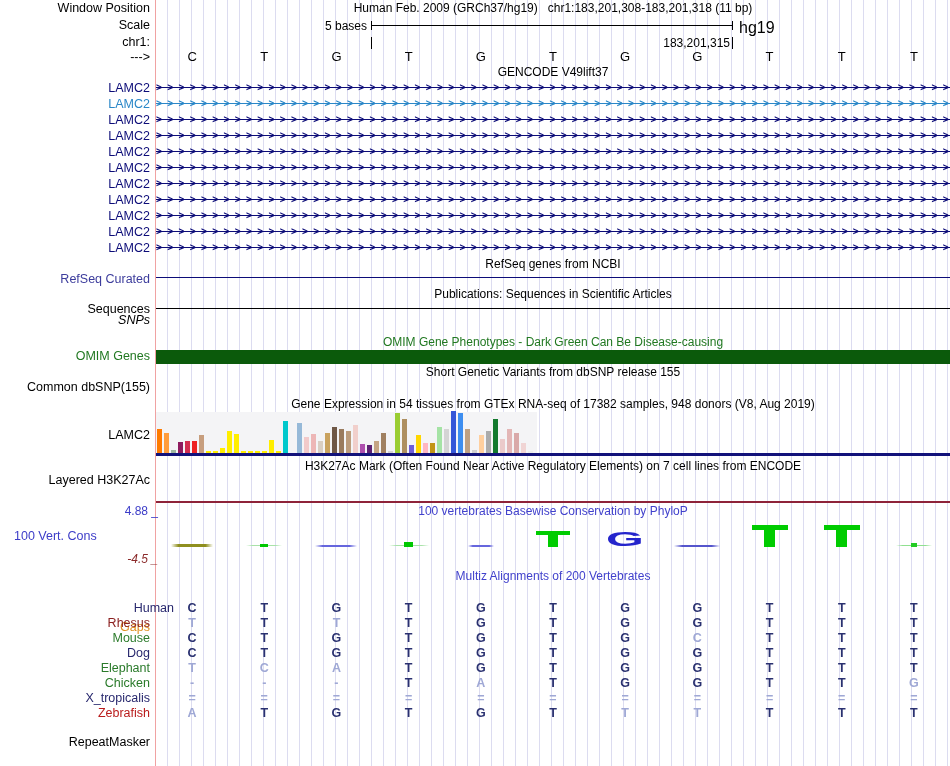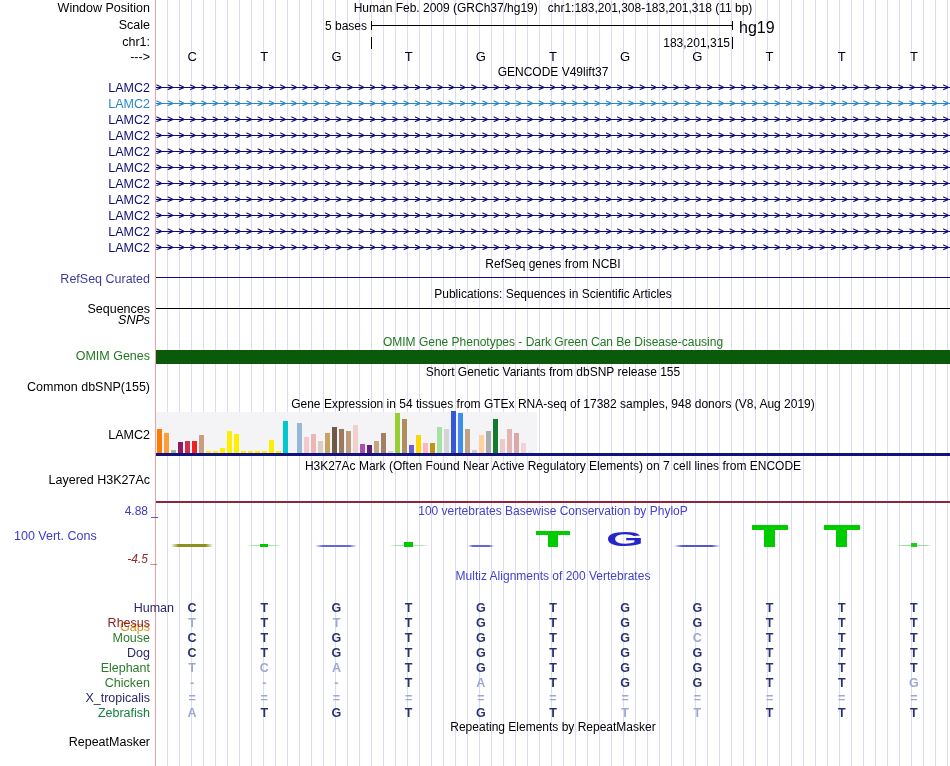--- a/index.html
+++ b/index.html
@@ -75,21 +75,20 @@
 
   <div class="abs title" style="top:505px;color:#4141CC;">100 vertebrates Basewise Conservation by PhyloP</div>
   <div class="abs llabel cnum" style="top:505px;color:#3C3CC8;">4.88 _</div>
   <div class="abs llabel" style="top:530px;color:#3C3CC8;text-align:left;padding-left:14px;width:136px;">100 Vert. Cons</div>
   <div class="abs llabel cnum" style="top:553px;color:#8B2A2A;font-style:italic;">-4.5 _</div>
   <div id="consmarks"></div>
 
   <div class="abs title" style="top:570px;color:#4141CC;">Multiz Alignments of 200 Vertebrates</div>
   <div id="alignrows"></div>
 
-  <div class="abs title" style="top:721px;">Repeating Elements by RepeatMasker</div>
   <div class="abs llabel" style="top:736px;">RepeatMasker</div>
 <div class="base-letter" style="position: absolute; left: 180.091px; top: 50px; width: 24px; text-align: center; font-size: 13px;">C</div>
     <div class="base-letter" style="position: absolute; left: 252.273px; top: 50px; width: 24px; text-align: center; font-size: 13px;">T</div>
     <div class="base-letter" style="position: absolute; left: 324.455px; top: 50px; width: 24px; text-align: center; font-size: 13px;">G</div>
     <div class="base-letter" style="position: absolute; left: 396.636px; top: 50px; width: 24px; text-align: center; font-size: 13px;">T</div>
     <div class="base-letter" style="position: absolute; left: 468.818px; top: 50px; width: 24px; text-align: center; font-size: 13px;">G</div>
     <div class="base-letter" style="position: absolute; left: 541px; top: 50px; width: 24px; text-align: center; font-size: 13px;">T</div>
     <div class="base-letter" style="position: absolute; left: 613.182px; top: 50px; width: 24px; text-align: center; font-size: 13px;">G</div>
     <div class="base-letter" style="position: absolute; left: 685.364px; top: 50px; width: 24px; text-align: center; font-size: 13px;">G</div>
     <div class="base-letter" style="position: absolute; left: 757.545px; top: 50px; width: 24px; text-align: center; font-size: 13px;">T</div>
@@ -304,21 +303,21 @@
     <div style="position: absolute; left: 253.273px; top: 691px; width: 22px; text-align: center; font-size: 12.5px; font-weight: bold; color: rgb(159, 168, 213);">=</div>
     <div style="position: absolute; left: 325.455px; top: 691px; width: 22px; text-align: center; font-size: 12.5px; font-weight: bold; color: rgb(159, 168, 213);">=</div>
     <div style="position: absolute; left: 397.636px; top: 691px; width: 22px; text-align: center; font-size: 12.5px; font-weight: bold; color: rgb(159, 168, 213);">=</div>
     <div style="position: absolute; left: 469.818px; top: 691px; width: 22px; text-align: center; font-size: 12.5px; font-weight: bold; color: rgb(159, 168, 213);">=</div>
     <div style="position: absolute; left: 542px; top: 691px; width: 22px; text-align: center; font-size: 12.5px; font-weight: bold; color: rgb(159, 168, 213);">=</div>
     <div style="position: absolute; left: 614.182px; top: 691px; width: 22px; text-align: center; font-size: 12.5px; font-weight: bold; color: rgb(159, 168, 213);">=</div>
     <div style="position: absolute; left: 686.364px; top: 691px; width: 22px; text-align: center; font-size: 12.5px; font-weight: bold; color: rgb(159, 168, 213);">=</div>
     <div style="position: absolute; left: 758.545px; top: 691px; width: 22px; text-align: center; font-size: 12.5px; font-weight: bold; color: rgb(159, 168, 213);">=</div>
     <div style="position: absolute; left: 830.727px; top: 691px; width: 22px; text-align: center; font-size: 12.5px; font-weight: bold; color: rgb(159, 168, 213);">=</div>
     <div style="position: absolute; left: 902.909px; top: 691px; width: 22px; text-align: center; font-size: 12.5px; font-weight: bold; color: rgb(159, 168, 213);">=</div>
-    <div style="position: absolute; left: 0px; top: 706px; width: 150px; text-align: right; font-size: 12.5px; color: #15803d; white-space: nowrap;">Zebrafish</div>
+    <div style="position: absolute; left: 0px; top: 706px; width: 150px; text-align: right; font-size: 12.5px; color: #b91c1c; white-space: nowrap;">Zebrafish</div>
     <div style="position: absolute; left: 181.091px; top: 706px; width: 22px; text-align: center; font-size: 12.5px; font-weight: bold; color: rgb(159, 168, 213);">A</div>
     <div style="position: absolute; left: 253.273px; top: 706px; width: 22px; text-align: center; font-size: 12.5px; font-weight: bold; color: rgb(42, 49, 112);">T</div>
     <div style="position: absolute; left: 325.455px; top: 706px; width: 22px; text-align: center; font-size: 12.5px; font-weight: bold; color: rgb(42, 49, 112);">G</div>
     <div style="position: absolute; left: 397.636px; top: 706px; width: 22px; text-align: center; font-size: 12.5px; font-weight: bold; color: rgb(42, 49, 112);">T</div>
     <div style="position: absolute; left: 469.818px; top: 706px; width: 22px; text-align: center; font-size: 12.5px; font-weight: bold; color: rgb(42, 49, 112);">G</div>
     <div style="position: absolute; left: 542px; top: 706px; width: 22px; text-align: center; font-size: 12.5px; font-weight: bold; color: rgb(42, 49, 112);">T</div>
     <div style="position: absolute; left: 614.182px; top: 706px; width: 22px; text-align: center; font-size: 12.5px; font-weight: bold; color: rgb(159, 168, 213);">T</div>
     <div style="position: absolute; left: 686.364px; top: 706px; width: 22px; text-align: center; font-size: 12.5px; font-weight: bold; color: rgb(159, 168, 213);">T</div>
     <div style="position: absolute; left: 758.545px; top: 706px; width: 22px; text-align: center; font-size: 12.5px; font-weight: bold; color: rgb(42, 49, 112);">T</div>
     <div style="position: absolute; left: 830.727px; top: 706px; width: 22px; text-align: center; font-size: 12.5px; font-weight: bold; color: rgb(42, 49, 112);">T</div>

